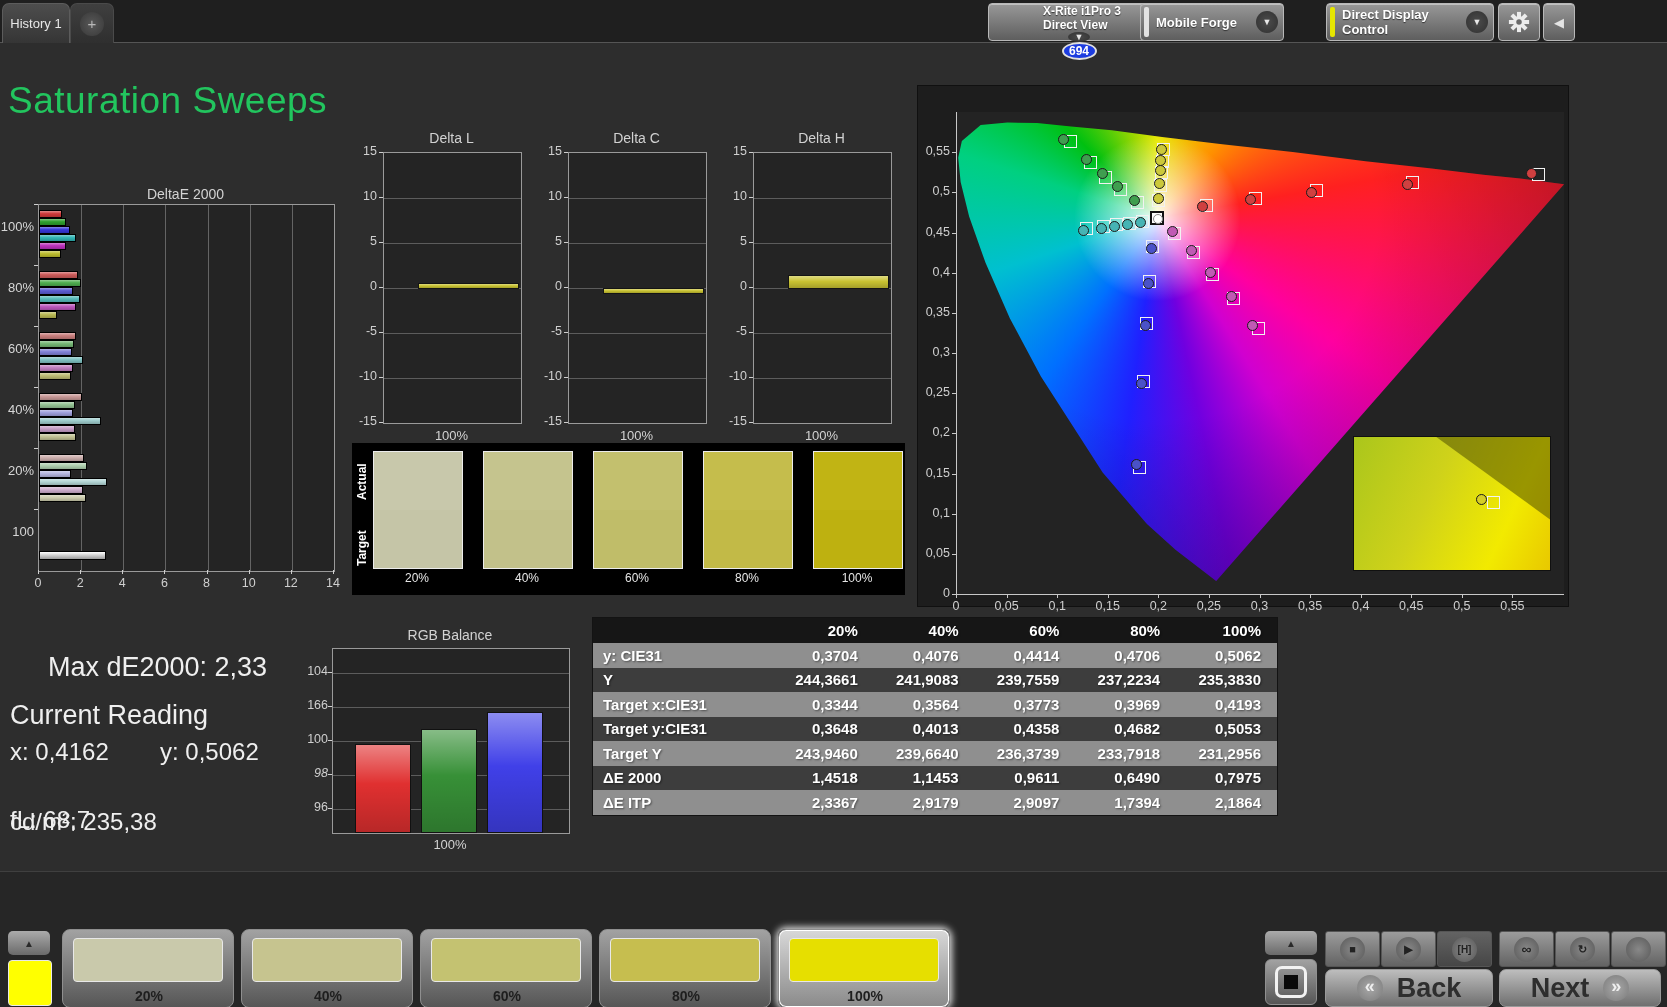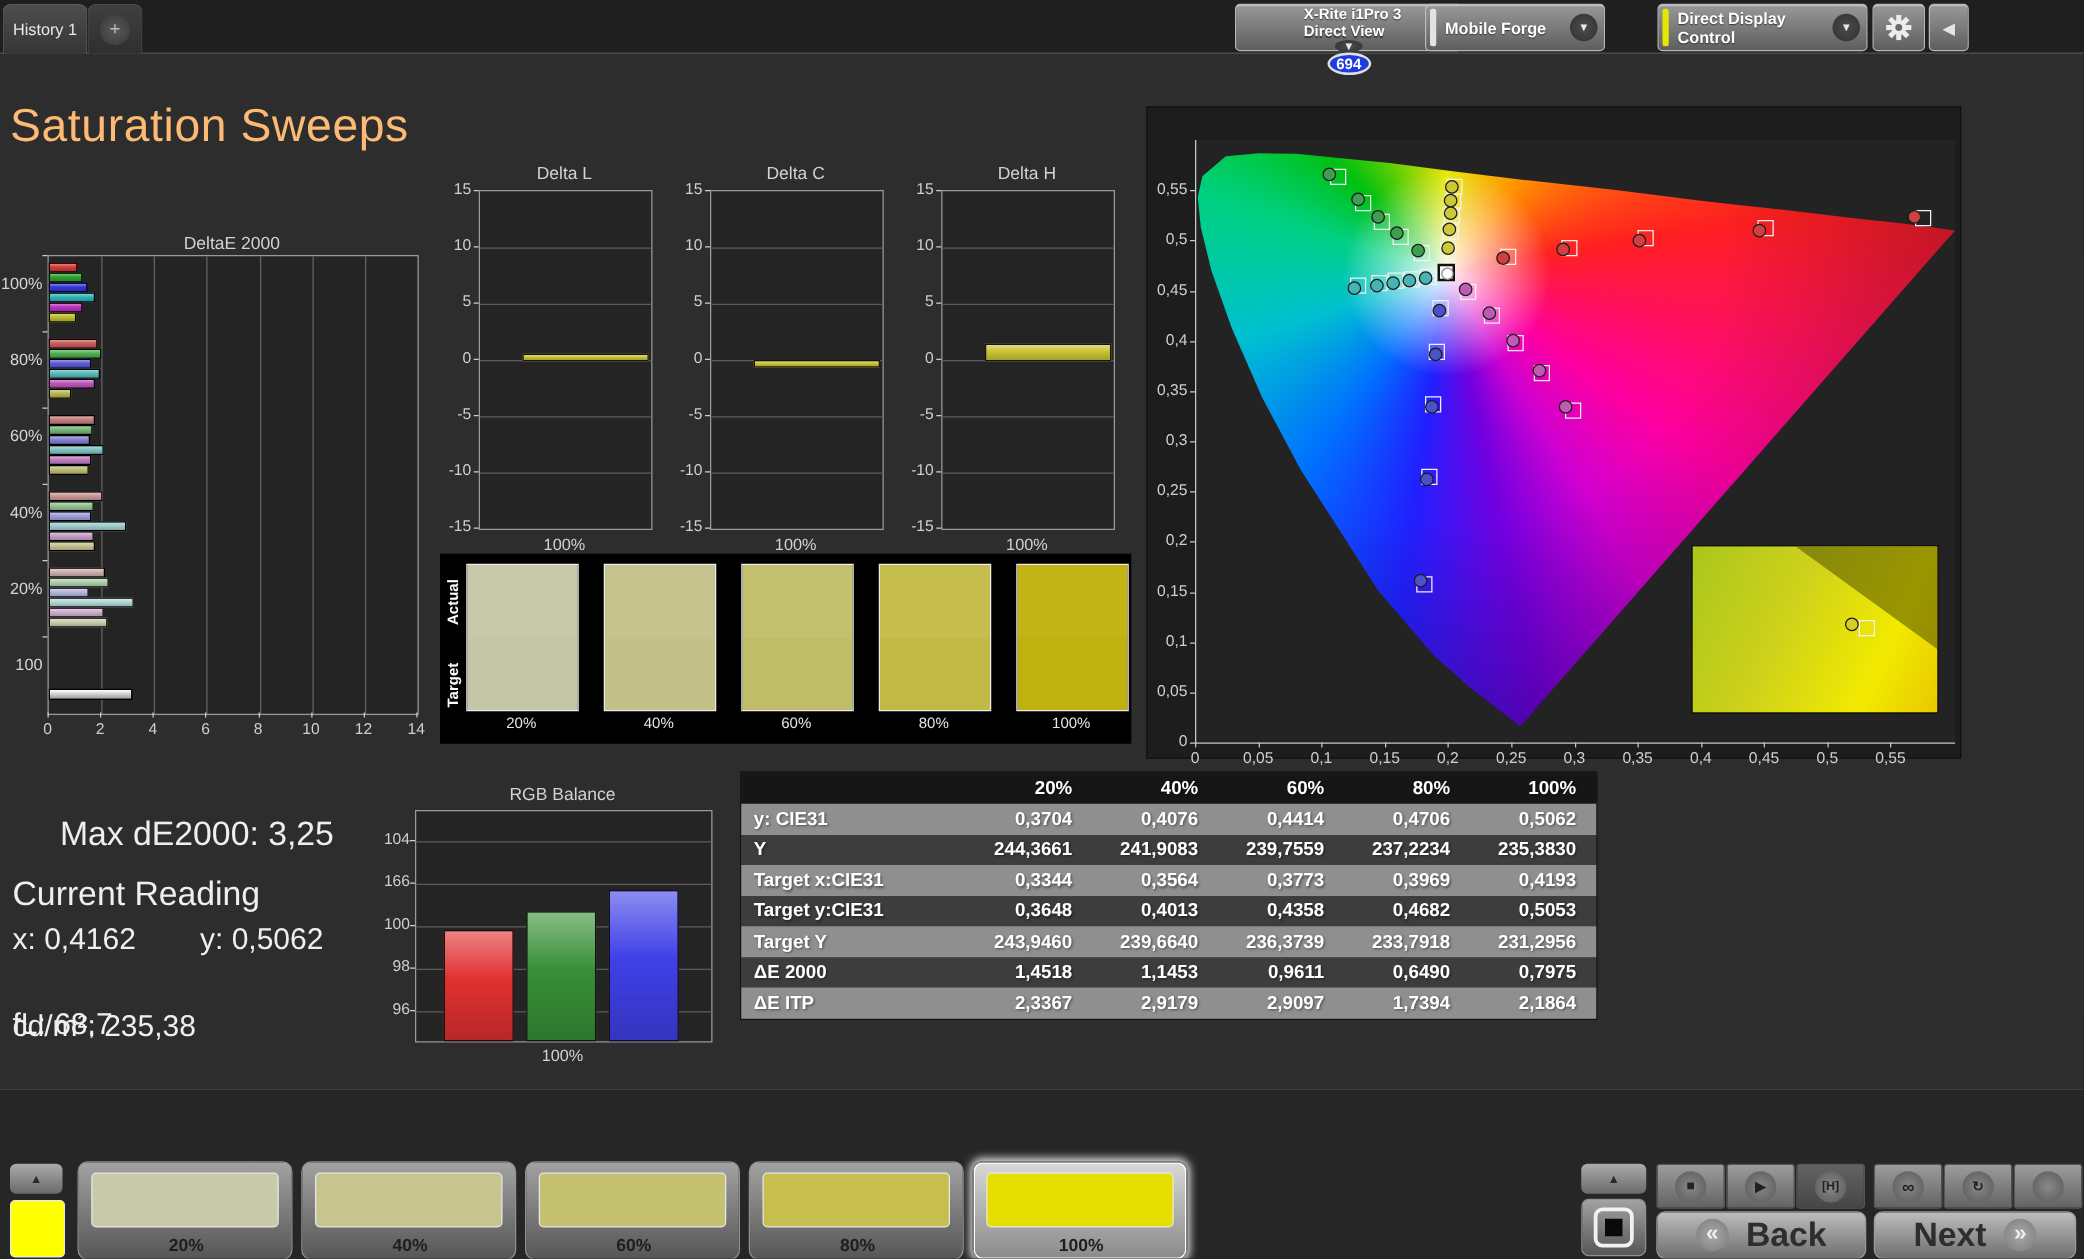--- a/index.html
+++ b/index.html
@@ -23,21 +23,21 @@
   .dd-arrow{width:22px;height:22px;border-radius:50%;background:radial-gradient(#4c4c4c,#303030);
      color:#e8e8e8;font-size:9px;display:flex;align-items:center;justify-content:center;margin:0 5px;}
   .two-line{font-size:12px;font-weight:bold;line-height:14px;padding-left:6px;flex:1;text-shadow:0 1px 1px #333;}
   .one-line{font-size:13px;font-weight:bold;padding-left:7px;flex:1;text-shadow:0 1px 1px #333;}
   .vsep{width:1px;height:34px;background:#777;}
   .badge{width:31px;height:31px;border-radius:50%;background:#1c3ce0;border:2px solid #dfdfdf;
      color:#fff;font-size:12px;font-weight:bold;display:flex;align-items:center;justify-content:center;margin:0 4px;}
   #btn-gear{justify-content:center;}
   #btn-collapse{justify-content:center;color:#e4e4e4;font-size:13px;}
   
-  #page-title{left:8px;top:80px;font-size:37px;color:#fdba74;letter-spacing:.5px;}
+  #page-title{left:8px;top:80px;font-size:37px;color:#22c55e;letter-spacing:.5px;}
   .ct{color:#d2d2d2;font-size:14px;text-align:center;}
   .ticklbl{position:absolute;color:#cfcfcf;font-size:12.5px;}
   .plot{position:absolute;background:#242424;border:1px solid #9a9a9a;box-sizing:content-box;}
   .stat{position:absolute;color:#efefef;}
   
   #table-wrap{left:592px;top:617px;width:684px;border:1px solid #131313;}
   .trow{display:flex;height:24.5px;align-items:center;font-weight:bold;font-size:15px;color:#fff;
      text-shadow:1px 1px 2px rgba(0,0,0,.45);}
   .thead{background:#161616;height:25px;}
   .rdark{background:#3d3d3d;} .rlight{background:#8f8f8f;}
@@ -391,21 +391,21 @@
       <div style="position: absolute; left: 34px; top: 106.333px; width: 4px; height: 1px; background: rgb(200, 200, 200);"></div>
       <div class=" ticklbl" style="position: absolute; left: 523.833px; top: 513px; width: 40px; text-align: center;">0,5</div>
       <div style="position: absolute; left: 543.833px; top: 508px; width: 1px; height: 4px; background: rgb(200, 200, 200);"></div>
       <div class=" ticklbl" style="position: absolute; left: 0px; top: 58.1667px; width: 32px; text-align: right;">0,55</div>
       <div style="position: absolute; left: 34px; top: 66.1667px; width: 4px; height: 1px; background: rgb(200, 200, 200);"></div>
       <div class=" ticklbl" style="position: absolute; left: 574.417px; top: 513px; width: 40px; text-align: center;">0,55</div>
       <div style="position: absolute; left: 594.417px; top: 508px; width: 1px; height: 4px; background: rgb(200, 200, 200);"></div>
     </div>
 
   <div id="stats-wrap" class="abs" style="left:0;top:608px;width:320px;height:240px;">
-    <div class="stat" style="left:15px;top:44px;width:285px;text-align:center;font-size:27px;">Max dE2000: 3,25</div>
+    <div class="stat" style="left:15px;top:44px;width:285px;text-align:center;font-size:27px;">Max dE2000: 2,33</div>
     <div class="stat" style="left:10px;top:92px;font-size:27px;">Current Reading</div>
     <div class="stat" style="left:10px;top:130px;font-size:24px;">x: 0,4162</div>
     <div class="stat" style="left:160px;top:130px;font-size:24px;">y: 0,5062</div>
     <div class="stat" style="left:10px;top:168px;font-size:24px;margin-top:30px;">fL: 68,7</div>
     <div class="stat" style="left:10px;top:200px;font-size:24px;">cd/m²: 235,38</div>
   </div>
 
   <div id="rgb-wrap" class="abs" style="left:300px;top:625px;width:290px;height:230px;">
     <div class="ct abs" style="left:32px;top:2px;width:236px;">RGB Balance</div>
     <div class="plot" id="rgb-plot" style="left:32px;top:23px;width:236px;height:184px;">
@@ -418,21 +418,21 @@
         <div style="position: absolute; left: 88px; top: 80.0741px; width: 56px; height: 103.926px; box-sizing: border-box; border: 1px solid rgb(17, 17, 17); background: linear-gradient(rgba(255, 255, 255, 0.4), rgba(255, 255, 255, 0) 45%, rgba(0, 0, 0, 0.18)), rgb(55, 144, 55);"></div>
         <div style="position: absolute; left: 154px; top: 63.037px; width: 56px; height: 120.963px; box-sizing: border-box; border: 1px solid rgb(17, 17, 17); background: linear-gradient(rgba(255, 255, 255, 0.4), rgba(255, 255, 255, 0) 45%, rgba(0, 0, 0, 0.18)), rgb(64, 64, 232);"></div>
       </div>
     <div class="ct abs" style="left:32px;top:212px;width:236px;font-size:13px;">100%</div>
   <div class=" ticklbl" style="position: absolute; left: 0px; top: 38.8519px; width: 28px; text-align: right;">104</div>
       <div style="position: absolute; left: 28px; top: 46.8519px; width: 4px; height: 1px; background: rgb(207, 207, 207);"></div>
       <div class=" ticklbl" style="position: absolute; left: 0px; top: 72.9259px; width: 28px; text-align: right;">166</div>
       <div style="position: absolute; left: 28px; top: 80.9259px; width: 4px; height: 1px; background: rgb(207, 207, 207);"></div>
       <div class=" ticklbl" style="position: absolute; left: 0px; top: 107px; width: 28px; text-align: right;">100</div>
       <div style="position: absolute; left: 28px; top: 115px; width: 4px; height: 1px; background: rgb(207, 207, 207);"></div>
-      <div class=" ticklbl" style="position: absolute; left: 0px; top: 141.074px; width: 28px; text-align: right;">98</div>
+      <div class=" ticklbl" style="position: absolute; left: 0px; top: 141.074px; width: 28px; text-align: right; font-style: italic;">98</div>
       <div style="position: absolute; left: 28px; top: 149.074px; width: 4px; height: 1px; background: rgb(207, 207, 207);"></div>
       <div class=" ticklbl" style="position: absolute; left: 0px; top: 175.148px; width: 28px; text-align: right;">96</div>
       <div style="position: absolute; left: 28px; top: 183.148px; width: 4px; height: 1px; background: rgb(207, 207, 207);"></div>
     </div>
 
   <div id="table-wrap" class="abs">
       <div class="trow thead">
         <div class="lbl"></div>
         <div class="val">20%</div>
         <div class="val">40%</div>

